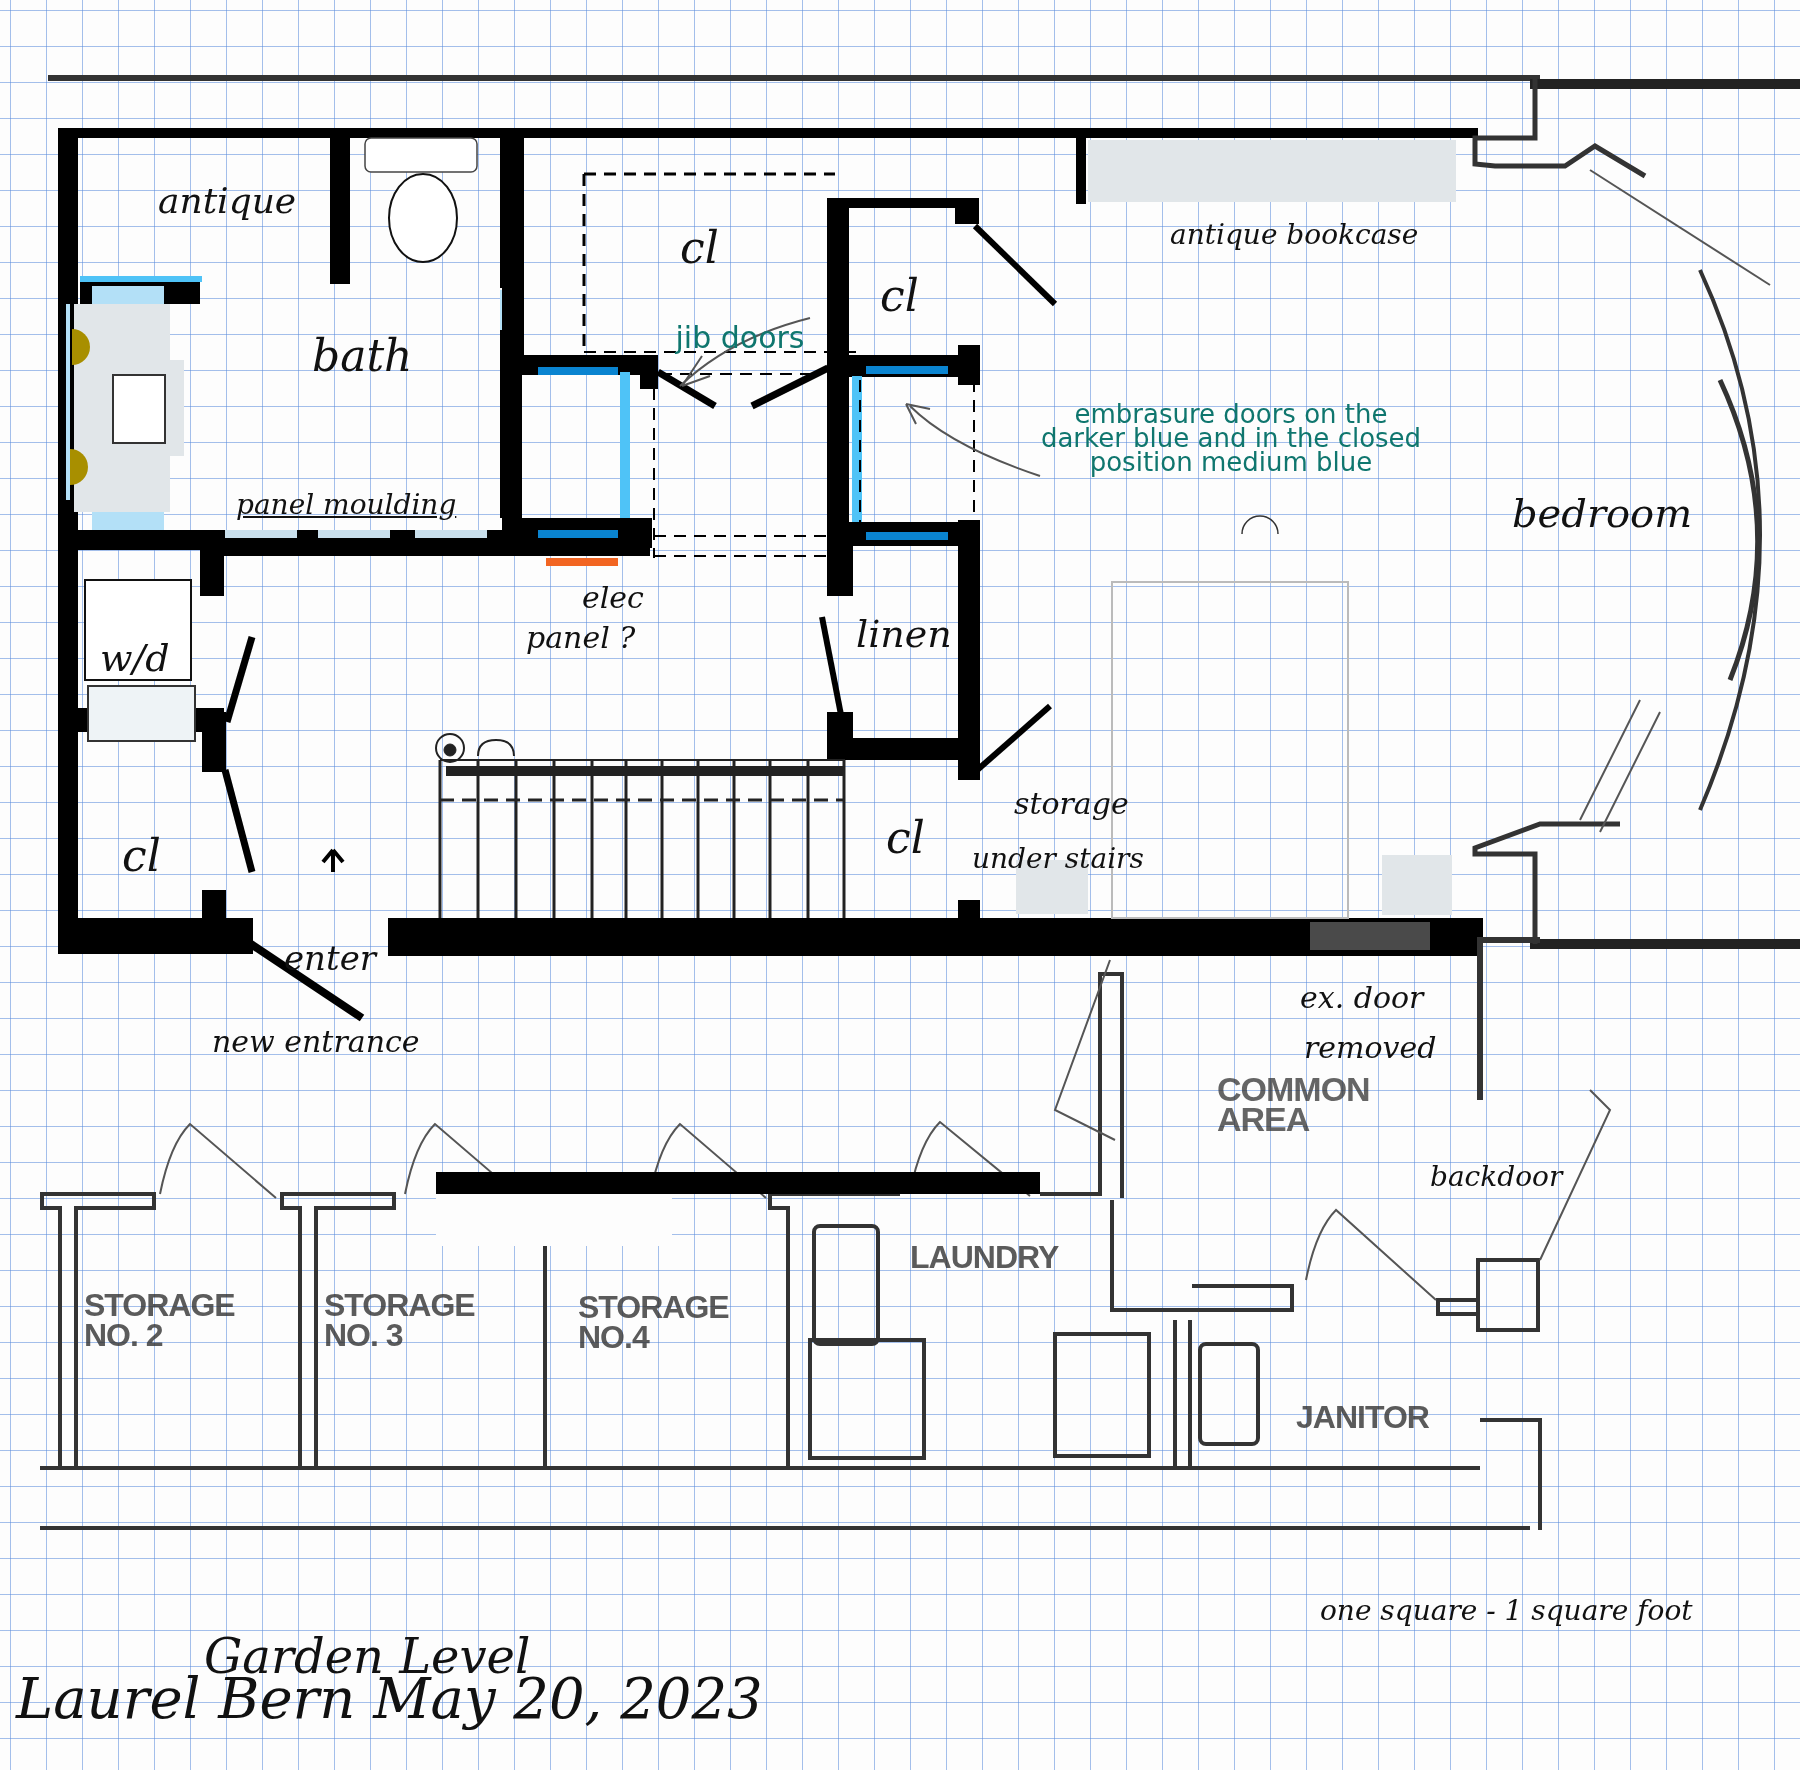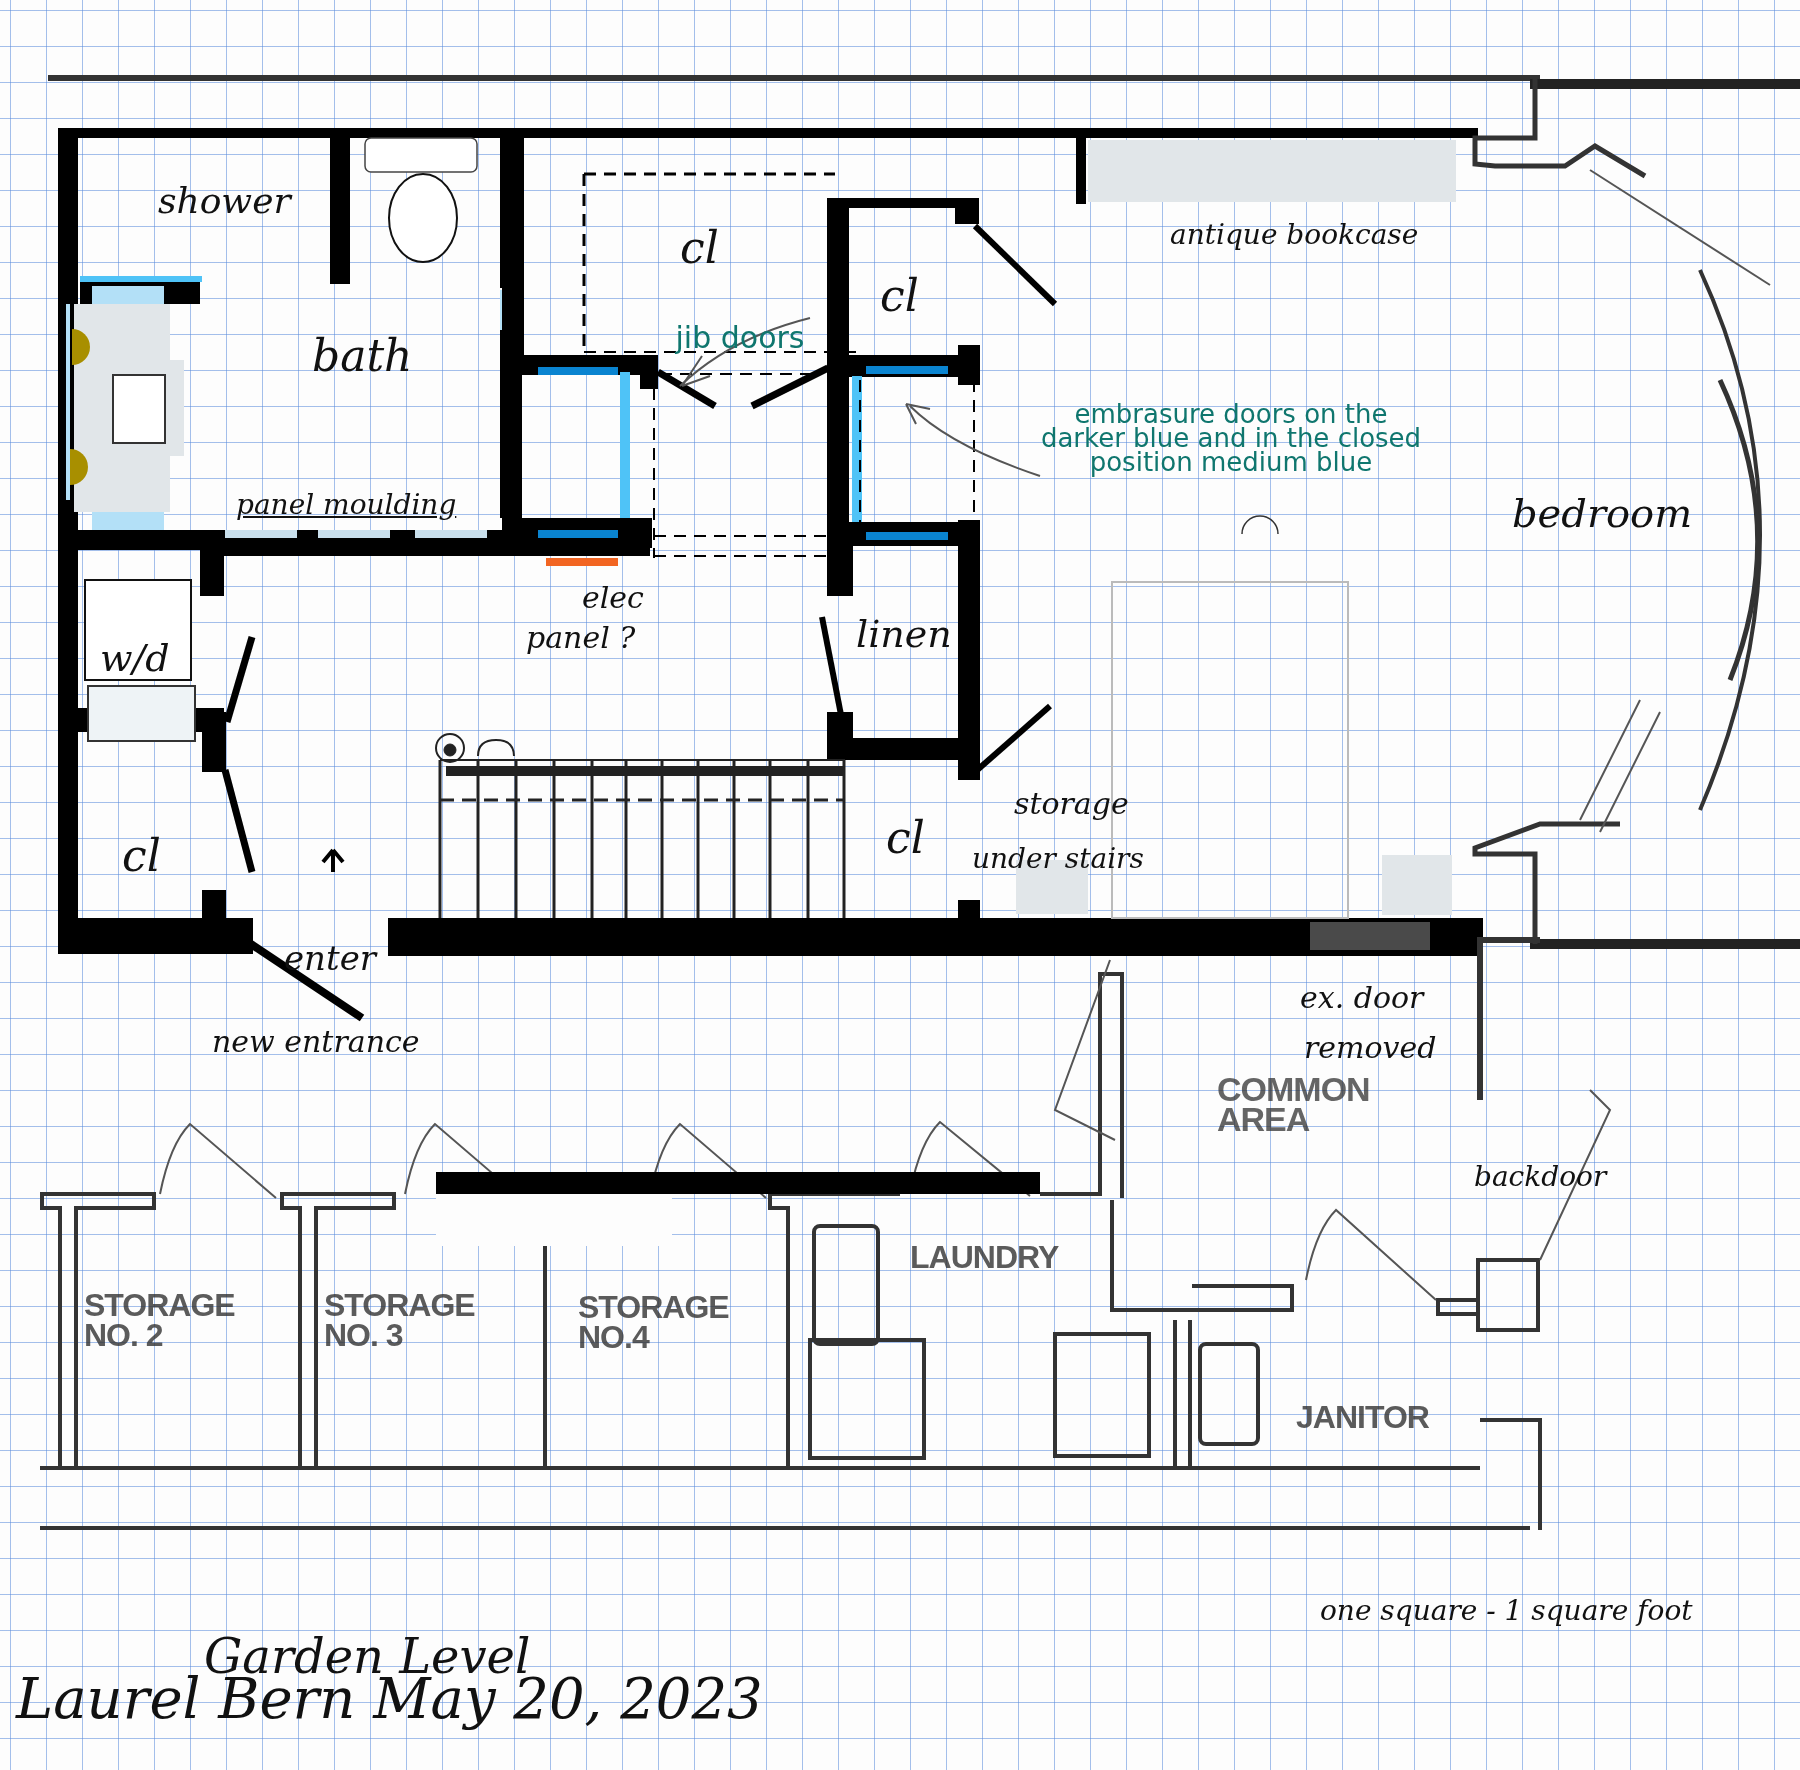--- a/index.html
+++ b/index.html
@@ -178,42 +178,42 @@
     <path d="M650,1194 q10,-50 30,-70 l86,74"></path>
     <path d="M910,1192 q10,-50 30,-70 l90,74"></path>
     <path d="M1110,960 l-55,150 q40,20 60,30"></path>
     <path d="M1306,1280 q10,-50 30,-70 l100,90"></path>
     <path d="M1540,1260 l70,-150 l-20,-20"></path>
   </g>
   <rect x="436" y="1172" width="604" height="22" fill="#000"></rect>
   <rect x="436" y="1194" width="236" height="52" fill="#fdfdfd"></rect>
 </svg>
 
-<div class="script" style="left:158px;top:180px;font-size:36px;">shower</div>
+<div class="script" style="left:158px;top:180px;font-size:36px;">antique</div>
 <div class="script" style="left:312px;top:330px;font-size:44px;">bath</div>
 <div class="script" style="left:236px;top:488px;font-size:28px;text-decoration:underline;">panel moulding</div>
 <div class="script" style="left:680px;top:222px;font-size:44px;">cl</div>
 <div class="script" style="left:880px;top:270px;font-size:44px;">cl</div>
 <div class="thin" style="left:660px;top:318px;width:160px;font-size:30px;">jib doors</div>
 <div class="script" style="left:1170px;top:218px;font-size:28px;">antique bookcase</div>
 <div class="thin" style="left:1036px;top:394px;width:390px;font-size:26px;">embrasure doors on the darker blue and in the closed position medium blue</div>
 <div class="script" style="left:1512px;top:490px;font-size:40px;">bedroom</div>
 <div class="script" style="left:554px;top:580px;font-size:30px;margin-left:28px;">elec</div>
 <div class="script" style="left:526px;top:620px;font-size:30px;">panel ?</div>
 <div class="script" style="left:856px;top:612px;font-size:38px;">linen</div>
 <div class="script" style="left:100px;top:636px;font-size:38px;">w/d</div>
 <div class="script" style="left:122px;top:830px;font-size:44px;">cl</div>
 <div class="script" style="left:886px;top:812px;font-size:44px;">cl</div>
 <div class="script" style="left:1014px;top:786px;font-size:30px;">storage</div>
 <div class="script" style="left:972px;top:842px;font-size:28px;">under stairs</div>
 <div class="script" style="left:284px;top:938px;font-size:34px;">enter</div>
 <div class="script" style="left:212px;top:1024px;font-size:30px;">new entrance</div>
 <div class="script" style="left:1300px;top:980px;font-size:30px;">ex. door</div>
 <div class="script" style="left:1304px;top:1030px;font-size:30px;">removed</div>
-<div class="script" style="left:1430px;top:1160px;font-size:28px;margin-left:44px;">backdoor</div>
+<div class="script" style="left:1430px;top:1160px;font-size:28px;">backdoor</div>
 
 <div class="print" style="left:1190px;top:1074px;width:190px;font-size:34px;opacity:0.75;margin-left:27px;">COMMON AREA</div>
 <div class="print" style="left:910px;top:1242px;font-size:32px;opacity:0.8;">LAUNDRY</div>
 <div class="print" style="left:1296px;top:1402px;font-size:32px;opacity:0.8;">JANITOR</div>
 
 <div class="print" style="left:84px;top:1290px;font-size:32px;opacity:0.8;">
   <div>STORAGE</div>
   <div>NO. 2</div>
 </div>
 <div class="print" style="left:324px;top:1290px;font-size:32px;opacity:0.8;">

